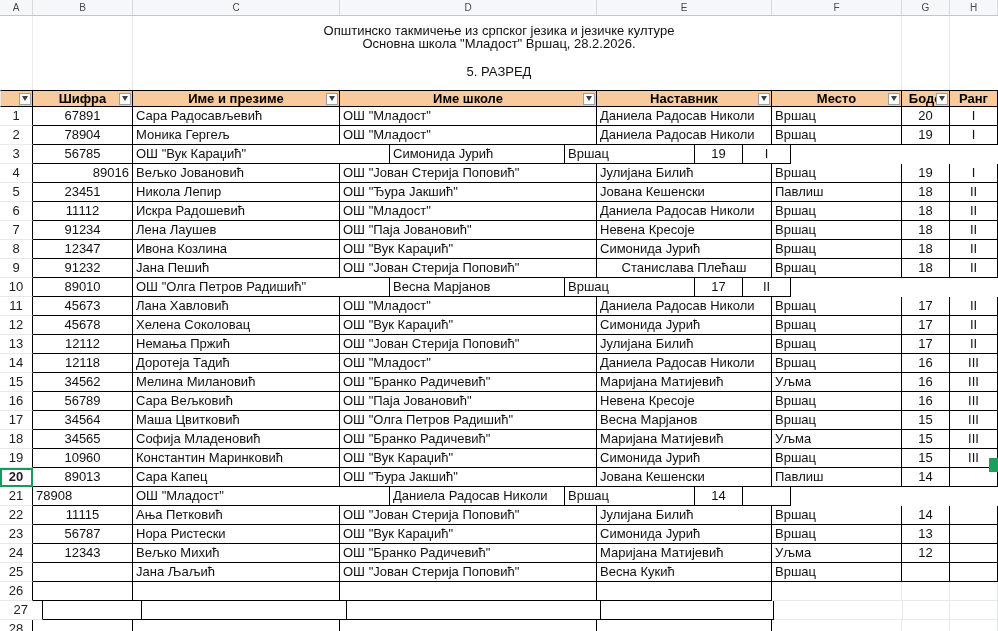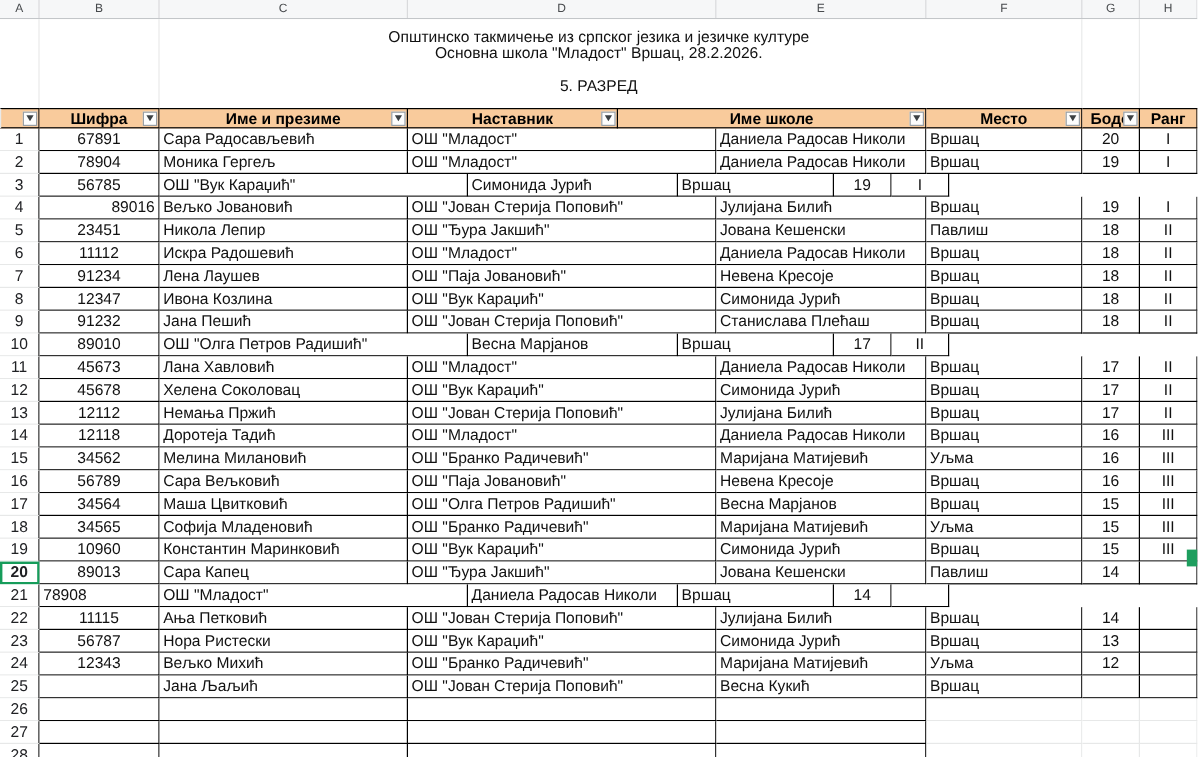--- a/index.html
+++ b/index.html
@@ -71,24 +71,24 @@
           <div class="fbtn">
             <div class="tri"></div>
           </div>
         </div>
         <div class="hcell" style="width: 100px;"><span>Шифра</span><div class="fbtn">
             <div class="tri"></div>
           </div></div>
         <div class="hcell" style="width: 207px;"><span>Име и презиме</span><div class="fbtn">
             <div class="tri"></div>
           </div></div>
+        <div class="hcell" style="width: 257px;"><span>Име школе</span><div class="fbtn">
+            <div class="tri"></div>
+          </div></div>
         <div class="hcell" style="width: 175px;"><span>Наставник</span><div class="fbtn">
-            <div class="tri"></div>
-          </div></div>
-        <div class="hcell" style="width: 257px;"><span>Име школе</span><div class="fbtn">
             <div class="tri"></div>
           </div></div>
         <div class="hcell" style="width: 130px;"><span>Место</span><div class="fbtn">
             <div class="tri"></div>
           </div></div>
         <div class="hcell" style="width: 48px;"><span>Бодо</span><div class="fbtn">
             <div class="tri"></div>
           </div></div>
         <div class="hcell" style="width: 48px;"><span>Ранг</span></div>
       </div>
@@ -169,21 +169,21 @@
         <div class="cell b" style="width: 175px; text-align: left;">Симонида Јурић</div>
         <div class="cell b" style="width: 130px; text-align: left;">Вршац</div>
         <div class="cell b" style="width: 48px; text-align: center;">18</div>
         <div class="cell b" style="width: 48px; text-align: center;">II</div>
       </div>
       <div class="grid-row">
         <div class="cell a-cell" style="width: 33px;">9</div>
         <div class="cell b" style="width: 100px; text-align: center;">91232</div>
         <div class="cell b" style="width: 207px; text-align: left;">Јана Пешић</div>
         <div class="cell b" style="width: 257px; text-align: left;">ОШ "Јован Стерија Поповић"</div>
-        <div class="cell b" style="width: 175px; text-align: left;">Станислава Плећаш</div>
+        <div class="cell b" style="width: 175px; text-align: center;">Станислава Плећаш</div>
         <div class="cell b" style="width: 130px; text-align: left;">Вршац</div>
         <div class="cell b" style="width: 48px; text-align: center;">18</div>
         <div class="cell b" style="width: 48px; text-align: center;">II</div>
       </div>
       <div class="grid-row">
         <div class="cell a-cell" style="width: 33px;">10</div>
         <div class="cell b" style="width: 100px; text-align: center;">89010</div>
         <div class="cell b" style="width: 257px; text-align: left;">ОШ "Олга Петров Радишић"</div>
         <div class="cell b" style="width: 175px; text-align: left;">Весна Марјанов</div>
         <div class="cell b" style="width: 130px; text-align: left;">Вршац</div>
@@ -343,21 +343,21 @@
         <div class="cell a-cell" style="width: 33px;">26</div>
         <div class="cell b" style="width: 100px; text-align: center;"></div>
         <div class="cell b" style="width: 207px; text-align: left;"></div>
         <div class="cell b" style="width: 257px; text-align: left;"></div>
         <div class="cell b" style="width: 175px; text-align: left;"></div>
         <div class="cell lt" style="width: 130px; text-align: left;"></div>
         <div class="cell lt" style="width: 48px; text-align: center;"></div>
         <div class="cell lt" style="width: 48px; text-align: center;"></div>
       </div>
       <div class="grid-row">
-        <div class="cell a-cell" style="width: 33px;">27</div>
+        <div class="cell a-cell" style="width: 43px;">27</div>
         <div class="cell b" style="width: 100px; text-align: center;"></div>
         <div class="cell b" style="width: 207px; text-align: left;"></div>
         <div class="cell b" style="width: 257px; text-align: left;"></div>
         <div class="cell b" style="width: 175px; text-align: left;"></div>
         <div class="cell lt" style="width: 130px; text-align: left;"></div>
         <div class="cell lt" style="width: 48px; text-align: center;"></div>
         <div class="cell lt" style="width: 48px; text-align: center;"></div>
       </div>
       <div class="grid-row">
         <div class="cell a-cell" style="width: 33px;">28</div>

